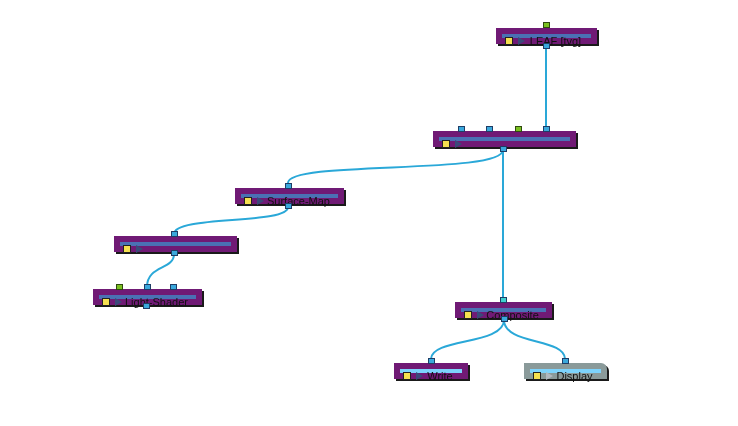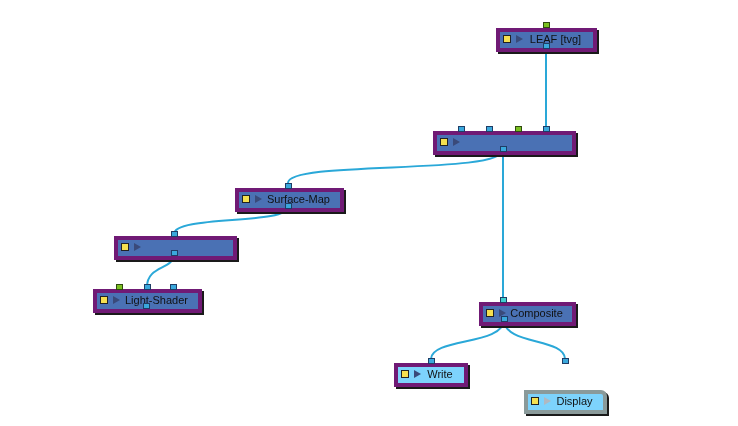--- a/index.html
+++ b/index.html
@@ -1,22 +1,22 @@
 <!DOCTYPE html>
 <html><head>
 <meta charset="utf-8">
 <style>
   html, body { margin:0; padding:0; }
   body { width:738px; height:426px; background:#ffffff; position:relative; overflow:hidden;
          font-family:"Liberation Sans", sans-serif; }
   #wires { position:absolute; left:0; top:0; width:738px; height:426px; }
-  .node { position:absolute; height:24px; box-sizing:border-box;
-          background:#4a71b4; border:4px solid #701a75;
+  .node { position:absolute; height:16px; box-sizing:border-box;
+          background:#4a71b4; border:6px solid #701a75;
           box-shadow:2px 2px 0 #1a1a1a; }
-  .node.light { background:#7dd3fc; border-color:#8a9a9a; border-radius:0 6px 0 0;margin-top:27px; }
+  .node.light { background:#7dd3fc; border-color:#8a9a9a; border-radius:0 6px 0 0; }
   .node.write { background:#7dd3fc; }
   .node .enable { position:absolute; left:3px; top:3px; width:8px; height:8px;
                   background:#f5e050; border:1px solid #222; box-sizing:border-box; }
   .node .play { position:absolute; left:16px; top:3px; width:0; height:0;
                 border-top:4px solid transparent; border-bottom:4px solid transparent;
                 border-left:7px solid #3a4a7a; }
   .node.light .play { border-left-color:#b0b8c0; }
   .node .label { position:absolute; left:22px; right:4px; top:0; line-height:14px;
                  font-size:11px; color:#111; text-align:center; white-space:nowrap; }
   .port { position:absolute; width:7px; height:6px; box-sizing:border-box;
@@ -73,21 +73,21 @@
 <div class="node" style="left:93px;top:289px;width:109px;">
   <span class="enable"></span>
   <span class="play"></span>
   <span class="label">Light-Shader</span>
 </div>
 <span class="port green" style="left:116px;top:284px;"></span>
 <span class="port" style="left:144px;top:284px;"></span>
 <span class="port" style="left:170px;top:284px;"></span>
 <span class="port" style="left:143px;top:303px;"></span>
 
-<div class="node" style="left:455px;top:302px;width:97px;margin-left:24px;">
+<div class="node" style="left:455px;top:302px;width:97px;">
   <span class="enable"></span>
   <span class="play"></span>
   <span class="label">Composite</span>
 </div>
 <span class="port cyan" style="left:500px;top:297px;"></span>
 <span class="port" style="left:501px;top:316px;"></span>
 
 <div class="node write" style="left:394px;top:363px;width:74px;">
   <span class="enable"></span>
   <span class="play"></span>

